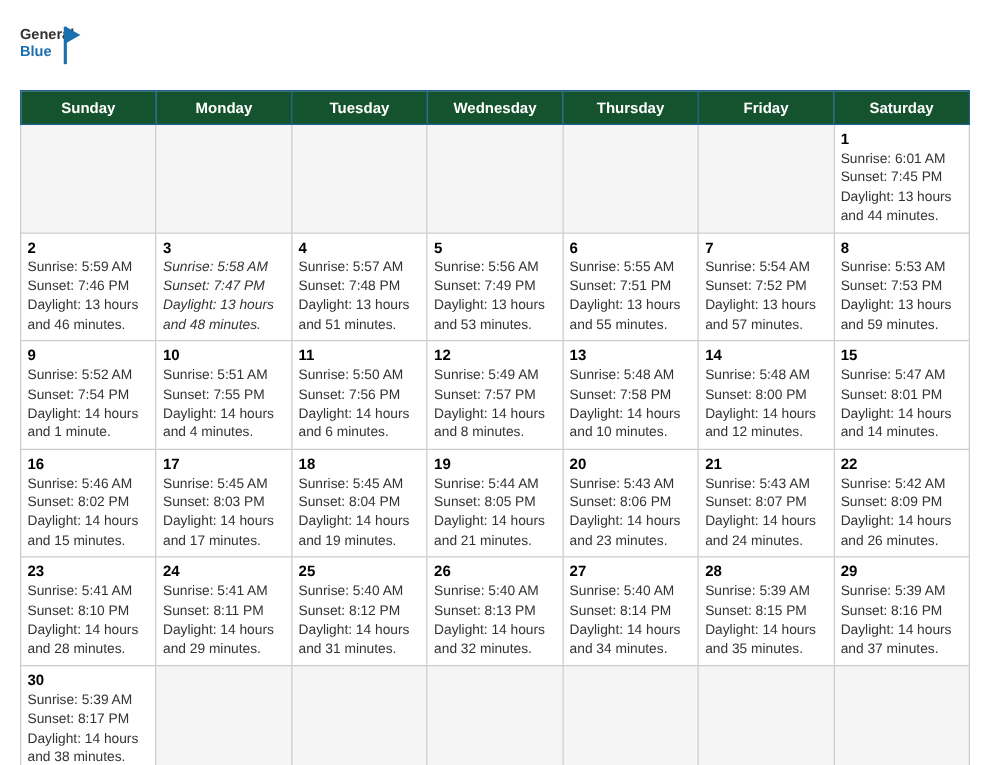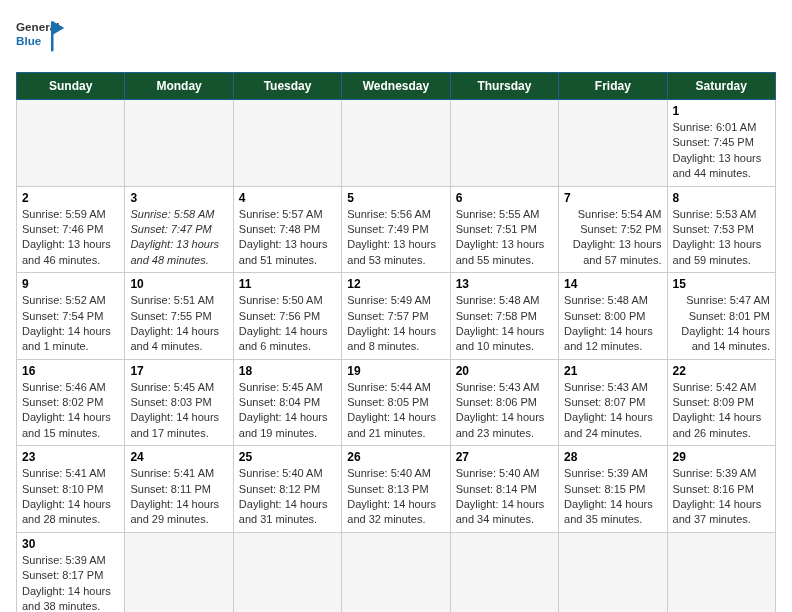--- a/index.html
+++ b/index.html
@@ -149,21 +149,21 @@
 Daylight: 13 hours and 53 minutes.</div>
         </td>
         <td>
           <span class="day-number">6</span>
           <div class="day-info" style="white-space: pre-line;">Sunrise: 5:55 AM
 Sunset: 7:51 PM
 Daylight: 13 hours and 55 minutes.</div>
         </td>
         <td>
           <span class="day-number">7</span>
-          <div class="day-info" style="white-space: pre-line; text-align: right;">Sunrise: 5:54 AM
+          <div class="day-info" style="white-space: pre-line;">Sunrise: 5:54 AM
 Sunset: 7:52 PM
 Daylight: 13 hours and 57 minutes.</div>
         </td>
         <td>
           <span class="day-number">8</span>
           <div class="day-info" style="white-space: pre-line;">Sunrise: 5:53 AM
 Sunset: 7:53 PM
 Daylight: 13 hours and 59 minutes.</div>
         </td>
       </tr>
@@ -199,21 +199,21 @@
 Daylight: 14 hours and 10 minutes.</div>
         </td>
         <td>
           <span class="day-number">14</span>
           <div class="day-info" style="white-space: pre-line;">Sunrise: 5:48 AM
 Sunset: 8:00 PM
 Daylight: 14 hours and 12 minutes.</div>
         </td>
         <td>
           <span class="day-number">15</span>
-          <div class="day-info" style="white-space: pre-line; text-align: right;">Sunrise: 5:47 AM
+          <div class="day-info" style="white-space: pre-line;">Sunrise: 5:47 AM
 Sunset: 8:01 PM
 Daylight: 14 hours and 14 minutes.</div>
         </td>
       </tr>
       <tr>
         <td>
           <span class="day-number">16</span>
           <div class="day-info" style="white-space: pre-line;">Sunrise: 5:46 AM
 Sunset: 8:02 PM
 Daylight: 14 hours and 15 minutes.</div>

